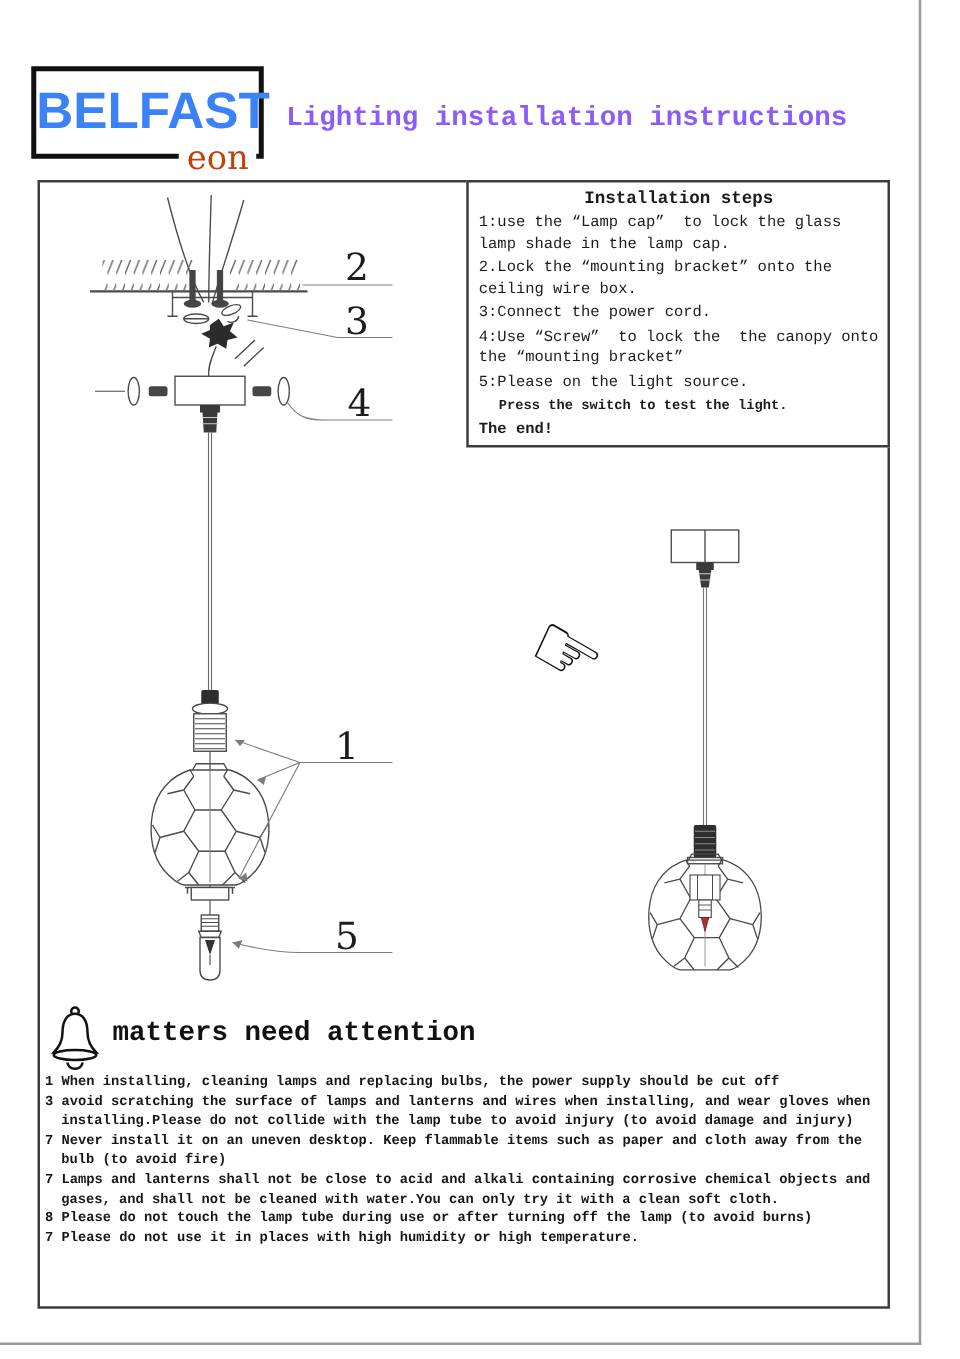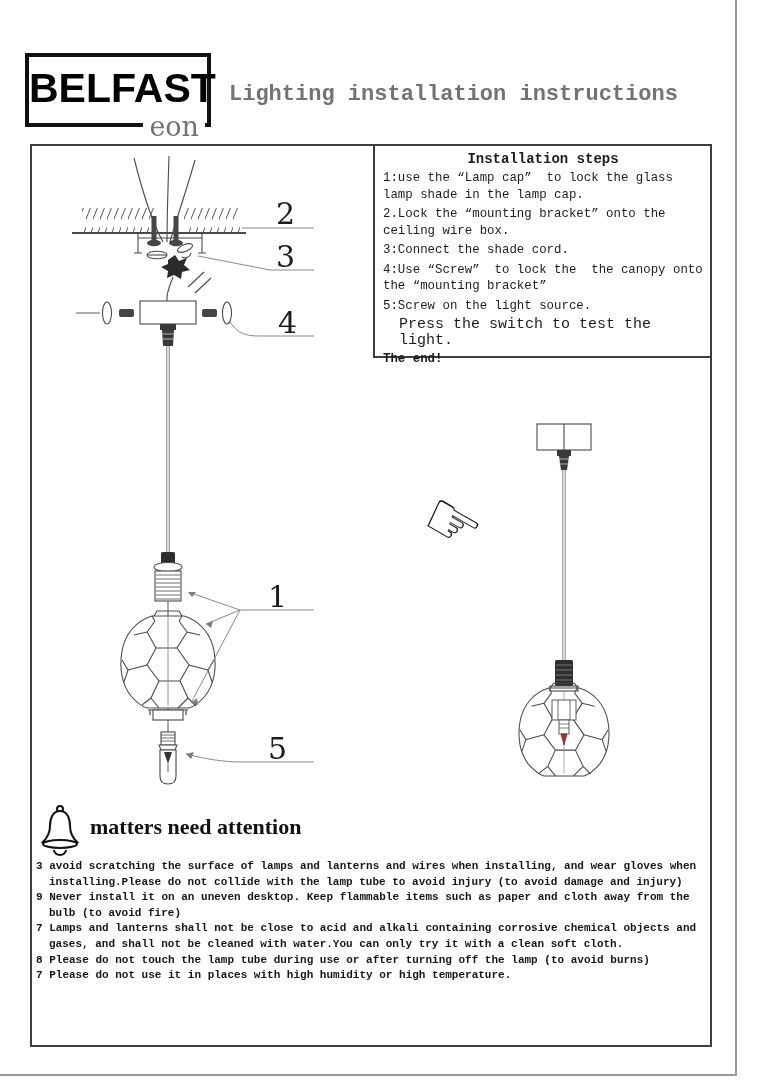--- a/index.html
+++ b/index.html
@@ -5,46 +5,46 @@
   html,body{margin:0;padding:0;background:#fff;}
   .page{position:relative;width:768px;height:1087px;background:#ffffff;overflow:hidden;
         font-family:"Liberation Mono","DejaVu Sans Mono",monospace;color:#1c1c1c;}
   
   .edge-right{position:absolute;left:735px;top:0;width:2px;height:1076px;background:#9a9a9a;}
   .edge-bottom{position:absolute;left:0;top:1074px;width:737px;height:2px;background:#9a9a9a;}
 
   
   .logo-box{position:absolute;left:25px;top:53px;width:178px;height:66px;border:4px solid #111;}
   .brand{position:absolute;left:0;top:8px;width:100%;text-align:center;
-         font-family:"Liberation Sans",sans-serif;font-weight:bold;font-size:41px;letter-spacing:0px;color:#000000;}
+         font-family:"Liberation Sans",sans-serif;font-weight:bold;font-size:41px;letter-spacing:0px;color:#3b82f6;}
   .brand-sub{position:absolute;right:2px;bottom:-17px;background:#fff;padding:0 6px;
-         font-family:"DejaVu Serif",serif;font-size:27px;color:#737373;line-height:1;}
-  .doc-title{position:absolute;left:229px;top:82px;font-size:22px;font-weight:bold;color:#737373;white-space:nowrap;}
+         font-family:"DejaVu Serif",serif;font-size:27px;color:#c2410c;line-height:1;}
+  .doc-title{position:absolute;left:229px;top:82px;font-size:22px;font-weight:bold;color:#8b5cf6;white-space:nowrap;}
 
   
   .outer-box{position:absolute;left:30px;top:144px;width:682px;height:903px;border:2px solid #3d3d3d;box-sizing:border-box;}
   .steps-box{position:absolute;left:373px;top:144px;width:339px;height:214px;border:2px solid #3d3d3d;box-sizing:border-box;
              background:#fff;padding:3px 7px 0 8px;}
   .steps-title{text-align:center;font-size:14px;font-weight:bold;margin:2px 0 3px 0;}
   .step{font-size:12.4px;line-height:16.5px;font-weight:normal;white-space:pre-wrap;margin-bottom:3px;}
-  .step-closing{font-size:15px;line-height:16px;font-weight:normal;padding-left:16px;margin-top:2px;}
+  .step-closing{font-size:11px;line-height:16px;font-weight:bold;padding-left:16px;margin-top:2px;}
   .step-end{font-size:12.4px;line-height:16px;font-weight:bold;text-align:left;margin-top:2px;}
 
   
   .diagram-svg{position:absolute;left:30px;top:144px;width:682px;height:903px;}
 
   
   .hand-icon{position:absolute;left:408px;top:478px;width:90px;height:90px;
              font-family:"DejaVu Sans",sans-serif;font-size:64px;color:#111;line-height:90px;text-align:center;
              transform:rotate(30deg);}
 
   
   .att-head{position:absolute;left:36px;top:804px;height:52px;}
   .bell-wrap{position:absolute;left:0px;top:0px;width:48px;height:52px;}
-  .att-title{position:absolute;left:54px;top:10px;font-size:22px;font-weight:bold;color:#111;white-space:nowrap;font-family:Liberation Serif, serif;}
+  .att-title{position:absolute;left:54px;top:10px;font-size:22px;font-weight:bold;color:#111;white-space:nowrap;}
   .att-list{position:absolute;left:36px;top:859px;width:672px;}
   .att-item{font-size:11px;line-height:15.6px;font-weight:600;color:#161616;
             padding-left:13px;text-indent:-13px;}
 </style>
 </head>
 <body>
 
 <div class="page">
 
   <div class="edge-right"></div>
@@ -174,42 +174,43 @@
       <rect x="529" y="576" width="10" height="14" fill="#fff" stroke-width="0.9"></rect>
       <path d="M529,580 h10 M529,584 h10" stroke-width="0.7"></path>
       <path d="M531,590 L537,590 L534,601 Z" fill="#a83232" stroke="#7a1f1f" stroke-width="0.7"></path>
     </g>
   </svg>
 
   <div class="steps-box">
     <div class="steps-title">Installation steps</div>
     <div class="step">1:use the “Lamp cap”  to lock the glass lamp shade in the lamp cap.</div>
     <div class="step">2.Lock the “mounting bracket” onto the ceiling wire box.</div>
-    <div class="step">3:Connect the shade cord.</div>
+    <div class="step">3:Connect the power cord.</div>
     <div class="step">4:Use “Screw”  to lock the  the canopy onto the “mounting bracket”</div>
-    <div class="step">5:Screw on the light source.</div>
+    <div class="step">5:Please on the light source.</div>
     <div class="step-closing">Press the switch to test the light.</div>
     <div class="step-end">The end!</div>
   </div>
 
   <div class="hand-icon">☞</div>
 
   <div class="att-head">
     <div class="bell-wrap">
       <svg viewBox="0 0 46 52" width="48" height="52" xmlns="http://www.w3.org/2000/svg" stroke="#111" stroke-width="2" fill="none">
         <circle cx="23" cy="5" r="3" fill="#fff"></circle>
         <path d="M23,7 C16,7 13,14 13,22 C13,30 9,35 6,38 L40,38 C37,35 33,30 33,22 C33,14 30,7 23,7 Z" fill="#fff"></path>
         <ellipse cx="23" cy="40" rx="17" ry="4" fill="#fff"></ellipse>
         <path d="M17,46 A6,5 0 0 0 29,46"></path>
       </svg>
     </div>
     <div class="att-title">matters need attention</div>
   </div>
 
   <div class="att-list">
+    <div class="att-item">1 When installing, cleaning lamps and replacing bulbs, the power supply should be cut off</div>
     <div class="att-item">3 avoid scratching the surface of lamps and lanterns and wires when installing, and wear gloves when installing.Please do not collide with the lamp tube to avoid injury (to avoid damage and injury)</div>
-    <div class="att-item">9 Never install it on an uneven desktop. Keep flammable items such as paper and cloth away from the bulb (to avoid fire)</div>
+    <div class="att-item">7 Never install it on an uneven desktop. Keep flammable items such as paper and cloth away from the bulb (to avoid fire)</div>
     <div class="att-item">7 Lamps and lanterns shall not be close to acid and alkali containing corrosive chemical objects and gases, and shall not be cleaned with water.You can only try it with a clean soft cloth.</div>
     <div class="att-item">8 Please do not touch the lamp tube during use or after turning off the lamp (to avoid burns)</div>
     <div class="att-item">7 Please do not use it in places with high humidity or high temperature.</div>
   </div>
 
 </div>
 
 </body></html>

